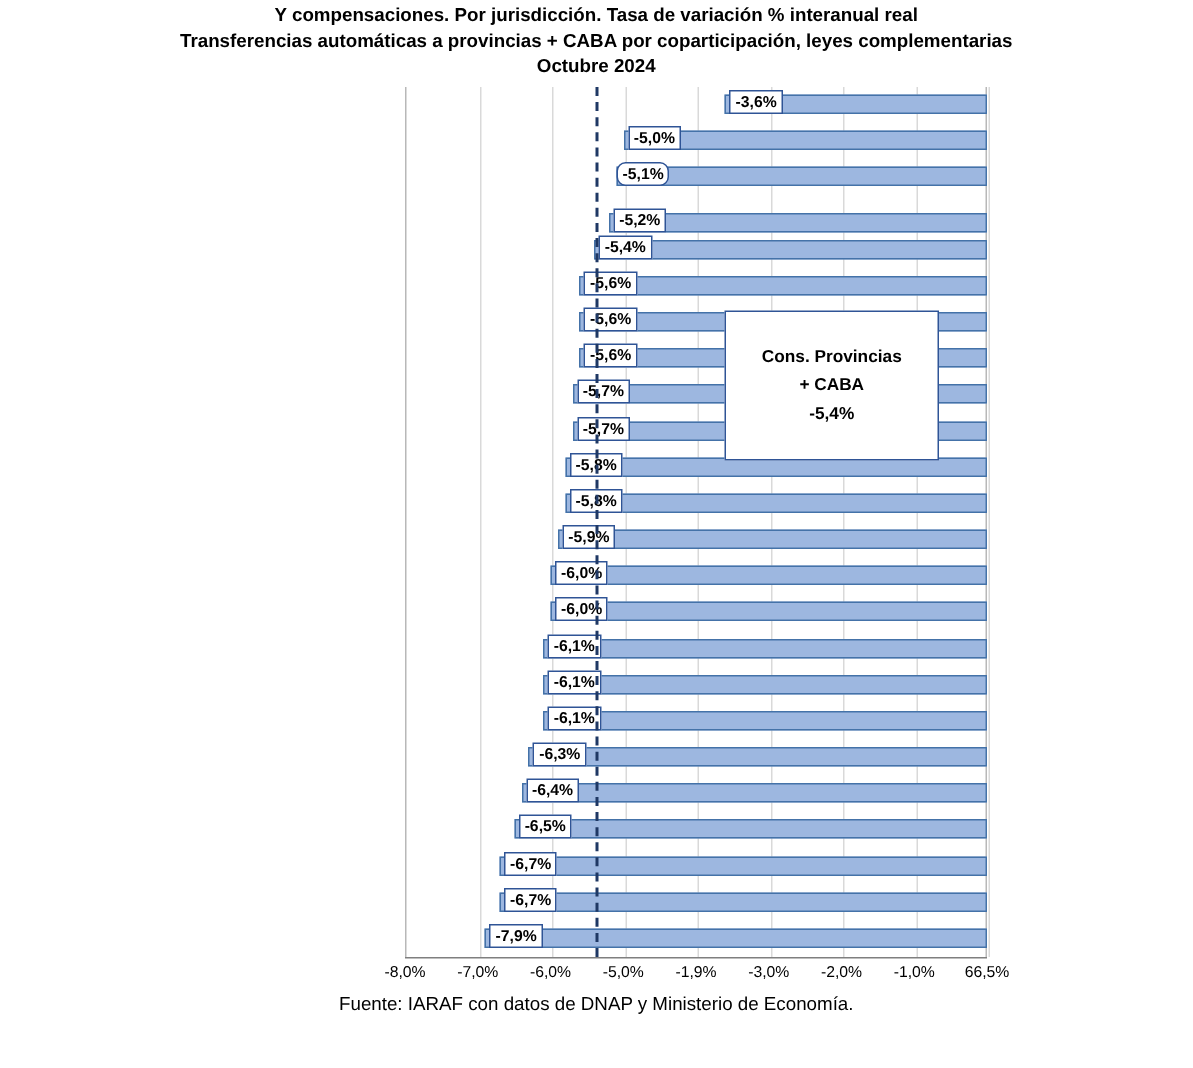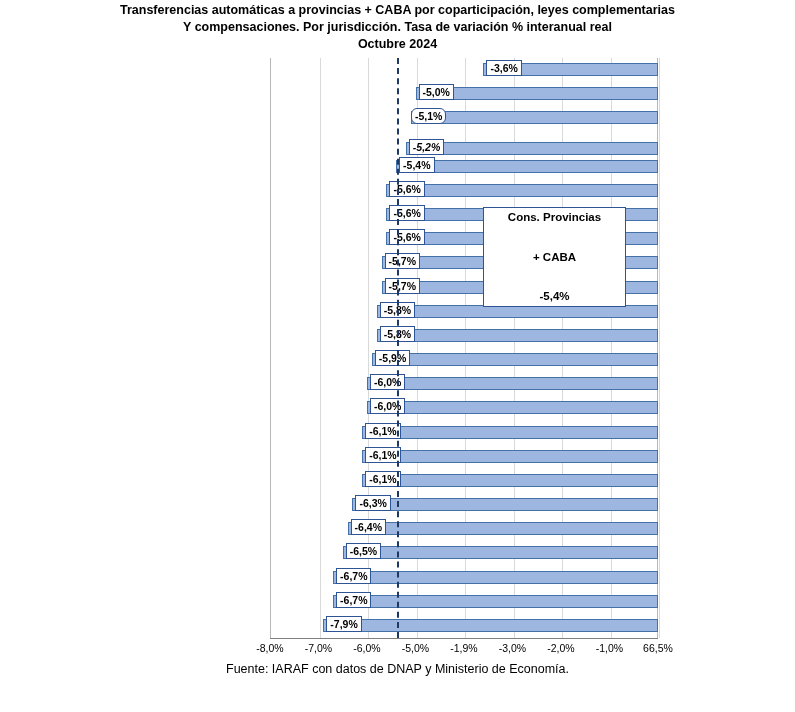--- a/index.html
+++ b/index.html
@@ -124,21 +124,21 @@
     left: 483px;
     top: 149px;
     width: 141px;
     height: 98px;
     border: 1px solid #2f5496;
     background: #ffffff;
     z-index: 8;
     display: flex;
     flex-direction: column;
     align-items: center;
-    justify-content: space-between;
+    justify-content: center;
     font-size: 11.5px;
     font-weight: bold;
     line-height: 19px;
     color: #000;
   }
 
   .source {
     position: absolute;
     left: 0;
     top: 662px;
@@ -147,22 +147,22 @@
     font-size: 12.5px;
     color: #000;
   }
 </style>
 </head>
 <body>
 
 <div class="page">
 
   <div class="title">
+    <div>Y compensaciones. Por jurisdicción. Tasa de variación % interanual real</div>
     <div>Transferencias automáticas a provincias + CABA por coparticipación, leyes complementarias</div>
-    <div>Y compensaciones. Por jurisdicción. Tasa de variación % interanual real</div>
     <div>Octubre 2024</div>
   </div>
 
   <div class="chart-area">
     <div class="plot" id="plot">
       <div class="axis-right"></div>
     <div class="gridline" style="left: 48.5px;"></div>
         <div class="gridline" style="left: 97px;"></div>
         <div class="gridline" style="left: 145.5px;"></div>
         <div class="gridline" style="left: 194px;"></div>
@@ -190,21 +190,21 @@
           <div class="val-label" style="left: 216.4px;">-3,6%</div>
         </div>
         <div class="row" style="top: 24.1667px; left: 270px; height: 24.1667px;">
           <div class="bar" style="left: 145.5px; width: 242.5px; background: rgb(157, 183, 224); border-color: rgb(68, 114, 168);"></div>
           <div class="val-label" style="left: 148.5px;">-5,0%</div>
         </div>
         <div class="row" style="top: 48.3333px; left: 270px; height: 24.1667px;">
           <div class="bar" style="left: 140.65px; width: 247.35px; background: rgb(157, 183, 224); border-color: rgb(68, 114, 168);"></div>
           <div class="val-label" style="left: 141px; border-radius: 6px;">-5,1%</div>
         </div>
-        <div class="row" style="top: 79px; left: 270px; height: 24.1667px; font-style: italic;">
+        <div class="row" style="top: 79px; left: 270px; height: 24.1667px;">
           <div class="bar" style="left: 135.8px; width: 252.2px; background: rgb(157, 183, 224); border-color: rgb(68, 114, 168);"></div>
           <div class="val-label" style="left: 138.8px;">-5,2%</div>
         </div>
         <div class="row" style="top: 96.6667px; left: 270px; height: 24.1667px;">
           <div class="bar" style="left: 126.1px; width: 261.9px; background: rgb(157, 183, 224); border-color: rgb(68, 114, 168);"></div>
           <div class="val-label" style="left: 129.1px;">-5,4%</div>
         </div>
         <div class="row" style="top: 120.833px; left: 270px; height: 24.1667px;">
           <div class="bar" style="left: 116.4px; width: 271.6px; background: rgb(157, 183, 224); border-color: rgb(68, 114, 168);"></div>
           <div class="val-label" style="left: 119.4px;">-5,6%</div>

